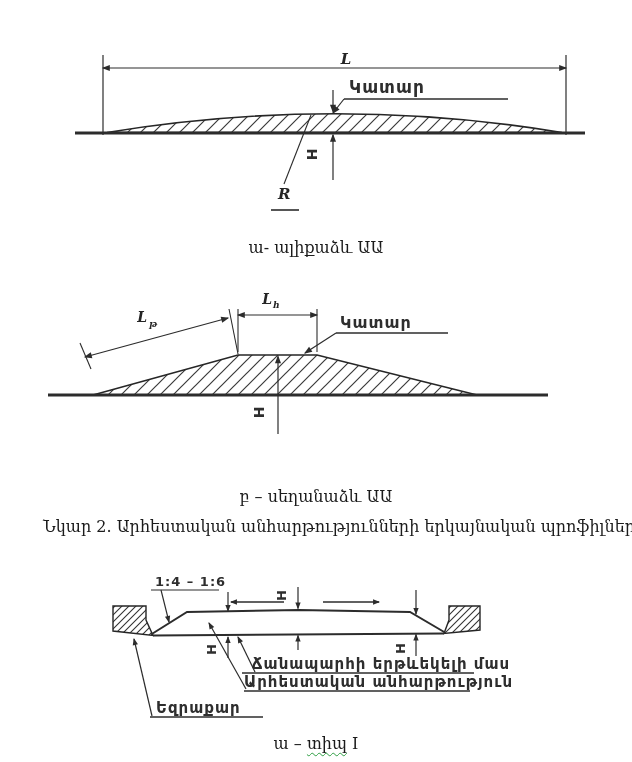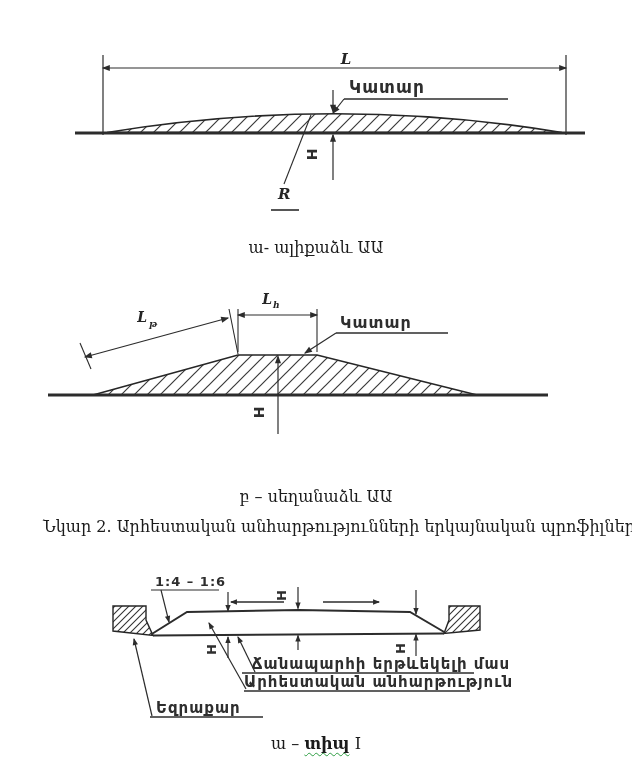--- a/index.html
+++ b/index.html
@@ -5,21 +5,21 @@
   html,body{margin:0;padding:0;background:#fff;}
   .page{position:relative;width:632px;height:762px;background:#ffffff;overflow:hidden;
         font-family:"DejaVu Serif","DejaVu Sans",serif;color:#1b1b1b;}
   .doc-text{position:absolute;left:0;width:632px;text-align:center;font-size:16px;line-height:20px;}
   .title1{top:13px;}
   .caption1{top:238px;text-align:center;}
   .caption2{top:471px;margin-top:16px;}
   .title2{top:517px;padding-left:23px;}
   .caption3{top:734px;}
   .misspelled{text-decoration:underline;text-decoration-style:wavy;text-decoration-color:#2f9e44;
-              text-decoration-thickness:1px;text-underline-offset:3px;font-weight:bold;}
+              text-decoration-thickness:1px;text-underline-offset:3px;}
   svg{position:absolute;left:0;display:block;}
   .svg1{top:52px;} .svg2{top:282px;} .svg3{top:560px;}
   .scan-label{font-family:"DejaVu Sans",sans-serif;font-weight:bold;fill:#2e2e2e;letter-spacing:1px;}
   .dim-label{font-family:"DejaVu Serif","DejaVu Sans",serif;font-style:italic;font-weight:bold;fill:#242424;}
   .ln{stroke:#2c2c2c;fill:none;}
 </style>
 </head>
 <body>
 
 <div class="page">

